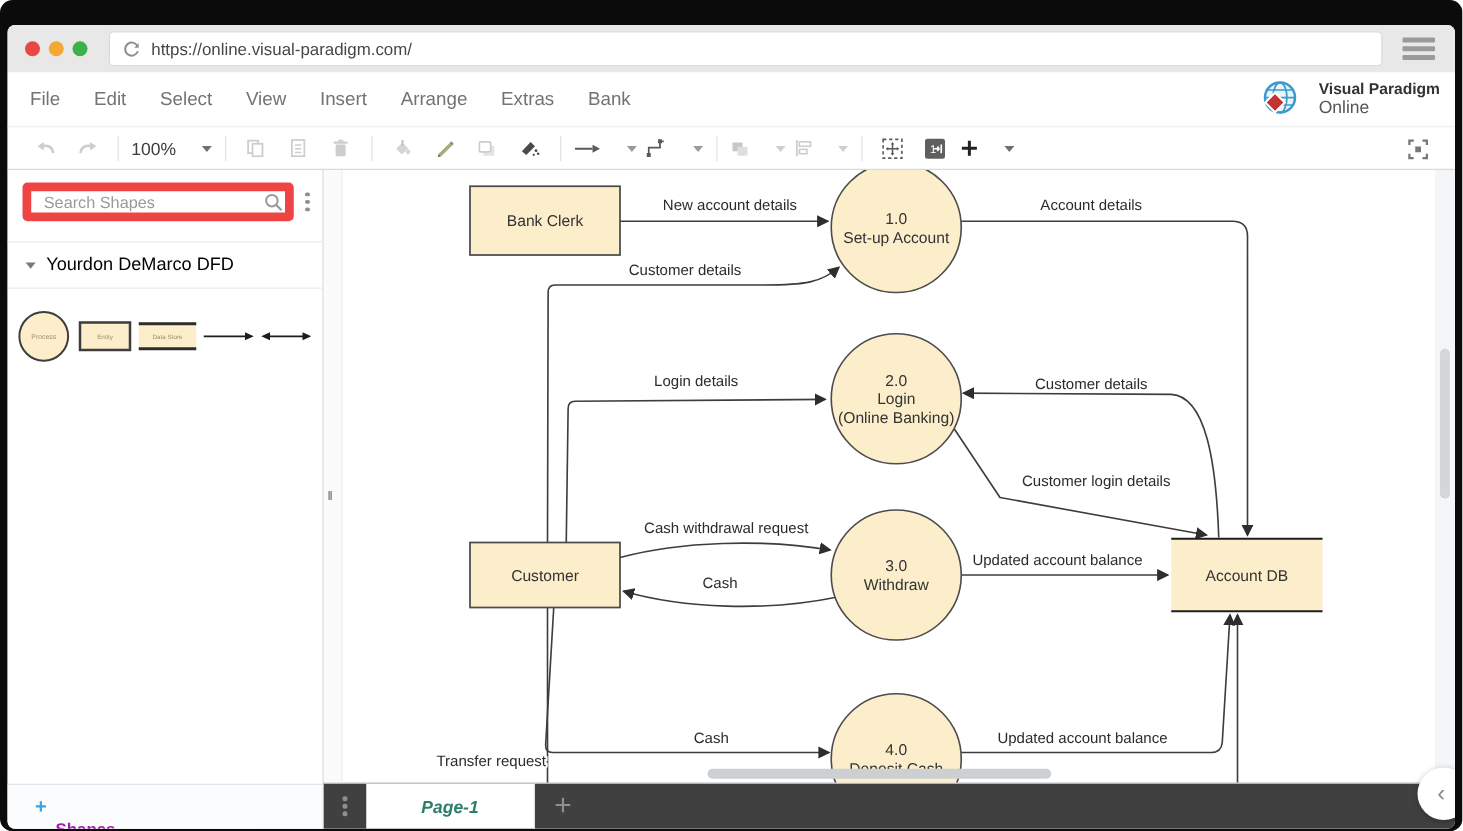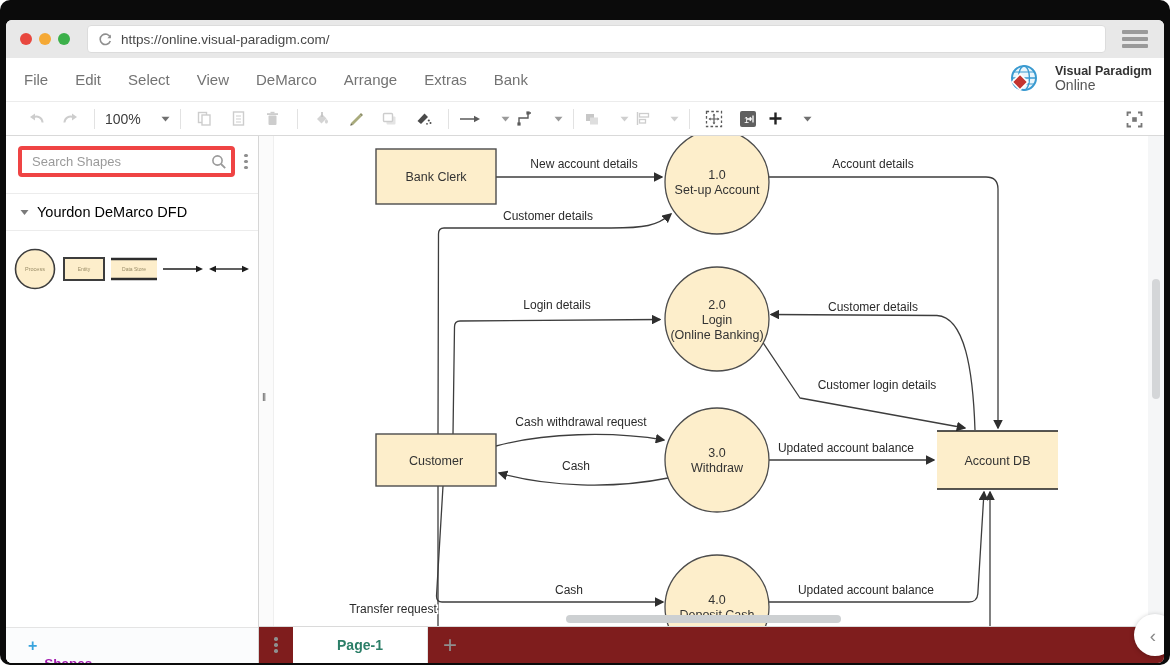--- a/index.html
+++ b/index.html
@@ -33,21 +33,21 @@
   .tbtn{height:26px;min-width:28px;display:flex;align-items:center;justify-content:center;gap:20px;cursor:pointer;padding:0 2px;}
   .tsep{width:1px;height:20px;background:#e2e2e2;margin:0 8px;}
   .zoom-label{font-size:14px;color:#3c3c3c;}
   .fullscreen-btn{position:absolute;right:14px;top:4px;}
 
   
   .main{flex:1;display:flex;min-height:0;}
   .sidebar{width:252px;flex:0 0 auto;border-right:1px solid #d6d6d6;display:flex;flex-direction:column;background:#fff;}
   .search-row{display:flex;align-items:center;padding:10px 4px 10px 12px;gap:3px;}
   .search-box{flex:1;position:relative;}
-  .search-box input{width:100%;box-sizing:border-box;height:31px;border:4px solid #ef4444;border-radius:4px;padding:0 30px 0 10px;font-size:13px;font-family:"Liberation Sans",sans-serif;color:#b91c1c;outline:none;}
+  .search-box input{width:100%;box-sizing:border-box;height:31px;border:7px solid #ef4444;border-radius:4px;padding:0 30px 0 10px;font-size:13px;font-family:"Liberation Sans",sans-serif;color:#b91c1c;outline:none;}
   .search-box input::placeholder{color:#9a9a9a;}
   .search-icon{position:absolute;right:8px;top:8px;}
   .kebab{width:16px;display:flex;flex-direction:column;align-items:center;gap:2.5px;cursor:pointer;padding:4px 0;}
   .kebab i{width:3.5px;height:3.5px;border-radius:50%;background:#8f8f8f;display:block;}
   .section-header{margin-top:6px;border-top:1px solid #ececec;border-bottom:1px solid #ececec;padding:10px 14px;display:flex;align-items:center;gap:8px;font-size:14.5px;color:#000000;cursor:pointer;}
   .palette{display:flex;align-items:center;padding:15px 6px;gap:4px;}
   .palette .pitem{cursor:grab;display:flex;align-items:center;}
   .sidebar-spacer{flex:1;}
   .sidebar-footer{height:35px;border-top:1px solid #e4e4e4;background:#fbfcfd;display:flex;align-items:center;padding-left:22px;gap:7px;cursor:pointer;}
   .shapes-label{font-size:13.5px;font-weight:bold;color:#a21caf;margin-top:36px;}
@@ -59,21 +59,21 @@
   #diagram{position:absolute;left:0;top:0;}
   .left-gutter{position:absolute;left:0;top:0;bottom:0;width:14px;background:#fbfbfb;border-right:1px solid #efefef;}
   .gutter-handle{position:absolute;left:3px;top:256px;font-size:10px;color:#555;letter-spacing:1px;cursor:col-resize;}
   .right-gutter{position:absolute;right:0;top:0;bottom:0;width:16px;background:#f5f6f7;}
   .v-scrollbar{position:absolute;right:4px;top:143px;width:8px;height:120px;border-radius:4px;background:#d4d6d8;cursor:pointer;}
   .h-scrollbar{position:absolute;left:307px;top:479px;width:275px;height:8px;border-radius:4px;background:#cdd0d2;cursor:pointer;}
   .flowlabel{font-size:12px;fill:#2b2b2b;paint-order:stroke;stroke:#ffffff;stroke-width:3px;}
   .nodelabel{font-size:12.5px;fill:#333333;}
 
   
-  .tabbar{height:36px;background:#7f1d1d;border-top:1px solid #dadada;display:flex;align-items:stretch;flex:0 0 auto;}
+  .tabbar{height:36px;background:#404040;border-top:1px solid #dadada;display:flex;align-items:stretch;flex:0 0 auto;font-style:italic;}
   .tab-kebab{width:34px;display:flex;align-items:center;justify-content:center;}
   .page-tab{width:134px;background:#fff;border-right:1px solid #e3e3e3;display:flex;align-items:center;justify-content:center;font-size:14px;font-weight:bold;color:#2c7f68;cursor:pointer;}
   .add-page{width:44px;display:flex;align-items:center;justify-content:center;color:#8f8f8f;font-size:24px;font-weight:300;cursor:pointer;}
   .collapse-btn{position:absolute;right:-12px;bottom:7px;width:42px;height:42px;border-radius:50%;background:#fff;box-shadow:0 1px 5px rgba(0,0,0,.25);z-index:30;display:flex;align-items:center;justify-content:center;cursor:pointer;}
   .collapse-btn span{color:#8a8a8a;font-size:19px;line-height:1;transform:translateX(-2px);}
 </style>
 </head>
 <body>
 
 <div class="frame"></div>
@@ -97,21 +97,21 @@
         <span></span>
         <span></span>
       </div>
   </div>
 
   <div class="menubar">
     <span class="menu-item">File</span>
     <span class="menu-item">Edit</span>
     <span class="menu-item">Select</span>
     <span class="menu-item">View</span>
-    <span class="menu-item">DeMarco</span>
+    <span class="menu-item">Insert</span>
     <span class="menu-item">Arrange</span>
     <span class="menu-item">Extras</span>
     <span class="menu-item">Bank</span>
     <div class="vp-logo">
       <svg width="32" height="32" viewBox="0 0 32 32">
         <circle cx="16" cy="15" r="12" fill="#eaf5fb" stroke="#3a9ad0" stroke-width="2"></circle>
         <ellipse cx="16" cy="15" rx="5.5" ry="12" fill="none" stroke="#3a9ad0" stroke-width="1.4"></ellipse>
         <line x1="4" y1="15" x2="28" y2="15" stroke="#3a9ad0" stroke-width="1.4"></line>
         <line x1="6" y1="9" x2="26" y2="9" stroke="#3a9ad0" stroke-width="1.2"></line>
         <line x1="6" y1="21" x2="26" y2="21" stroke="#3a9ad0" stroke-width="1.2"></line>

